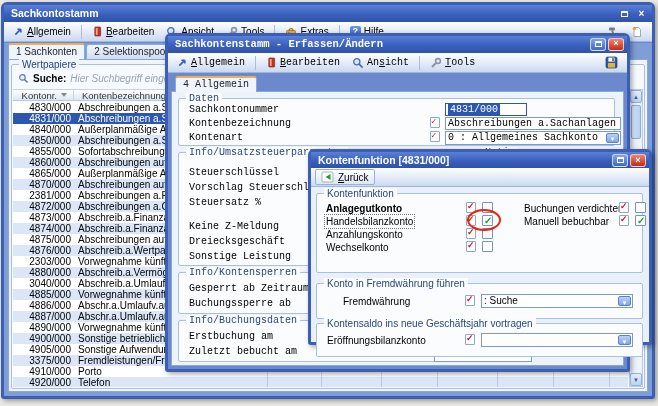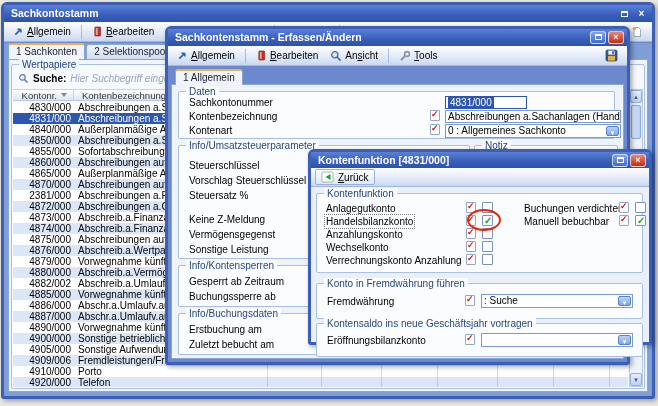--- a/index.html
+++ b/index.html
@@ -248,29 +248,29 @@
             </div>
             <div class="trow">
               <span class="c-nr">4875/000</span>
               <span class="c-name">Abschreibungen auf Wertpapiere</span>
             </div>
             <div class="trow alt">
               <span class="c-nr">4876/000</span>
               <span class="c-name">Abschreib.a.Wertpap.d.Umlaufve</span>
             </div>
             <div class="trow">
-              <span class="c-nr">4879/000</span>
+              <span class="c-nr">2303/000</span>
               <span class="c-name">Vorwegnahme künftiger Wertschw</span>
             </div>
             <div class="trow alt">
               <span class="c-nr">4880/000</span>
               <span class="c-name">Abschreib.a.Vermögensgegenst.d</span>
             </div>
             <div class="trow">
-              <span class="c-nr">4882/002</span>
+              <span class="c-nr">3040/000</span>
               <span class="c-name">Abschreib.a.Umlaufv.steuerrechtl</span>
             </div>
             <div class="trow alt">
               <span class="c-nr">4885/000</span>
               <span class="c-name">Vorwegnahme künft.Wertschwank</span>
             </div>
             <div class="trow">
               <span class="c-nr">4886/000</span>
               <span class="c-name">Abschr.a.Umlaufv.außer Vorräten</span>
             </div>
@@ -284,21 +284,21 @@
             </div>
             <div class="trow alt">
               <span class="c-nr">4900/000</span>
               <span class="c-name">Sonstige betriebliche Aufwendung</span>
             </div>
             <div class="trow">
               <span class="c-nr">4905/000</span>
               <span class="c-name">Sonstige Aufwendungen betrieblic</span>
             </div>
             <div class="trow alt">
-              <span class="c-nr">4909/006</span>
+              <span class="c-nr">3375/000</span>
               <span class="c-name">Fremdleistungen/Fremdarbeiten</span>
             </div>
             <div class="trow">
               <span class="c-nr">4910/000</span>
               <span class="c-name">Porto</span>
             </div>
             <div class="trow alt">
               <span class="c-nr">4920/000</span>
               <span class="c-name">Telefon</span>
             </div>
@@ -314,21 +314,21 @@
         <div class="sbar" style="top:24px; bottom:1px; right:1px;">
           <div class="sbtn" style="top:0;">▲</div>
           <div class="sthumb"></div>
           <div class="sbtn" style="bottom:0;">▼</div>
         </div>
       </div>
     </div>
   </div>
 </div>
 
-<div class="win" style="left:165px; top:26px; width:465px; height:339px; z-index:2;">
+<div class="win" style="left:165px; top:33px; width:465px; height:339px; z-index:2;font-family:Liberation Mono, monospace;">
   <div class="titlebar">
     <span class="cap">Sachkontenstamm - Erfassen/Ändern</span>
     <span class="tbtns">
       <span class="wbtn"><span class="rsq"></span></span>
       <span class="wbtn close">×</span>
     </span>
   </div>
   <div class="tbar" style="top:17px;">
     <span class="mitem">
       <svg class="ic" width="11" height="11" viewBox="0 0 12 12">
@@ -364,21 +364,21 @@
       <svg class="ic" width="13" height="13" viewBox="0 0 13 13">
           <rect x="1" y="1" width="11" height="11" rx="1.5" fill="#33599f" stroke="#1d3a70" stroke-width=".7"></rect>
           <rect x="3.4" y="1.6" width="6.2" height="4" fill="#fff"></rect>
           <rect x="7.2" y="2.1" width="1.6" height="3" fill="#33599f"></rect>
           <rect x="3" y="7" width="7" height="4.6" fill="#e4b23c"></rect>
         </svg>
     </span>
   </div>
 
   <div class="abs" style="left:0; top:37px; right:0; bottom:0; background:#6b89cc;">
-    <span class="tab active abs" style="left:7px; top:4px; z-index:2;">1 Allgemein</span>
+    <span class="tab active abs" style="left:7px; top:4px; z-index:2;">4 Allgemein</span>
     <div class="panel abs" style="left:3px; top:18px; right:3px; bottom:3px; background:#eef3fa;">
 
       <div class="group" style="left:6px; top:6px; width:437px; height:48px;">
         <span class="glabel">Daten</span>
         <span class="flabel" style="left:10px; top:5px;">Sachkontonummer</span>
         <span class="field" style="left:266px; top:4px; width:82px; border-color:#2c56b0;"><span class="selval">4831/000</span></span>
         <span class="flabel" style="left:10px; top:19px;">Kontenbezeichnung</span>
         <span class="note-icon" style="position:absolute; left:251px; top:18px;"></span>
         <span class="field" style="left:266px; top:18px; width:176px;">Abschreibungen a.Sachanlagen (Handelsbilanz)</span>
         <span class="flabel" style="left:10px; top:33px;">Kontenart</span>
@@ -394,21 +394,21 @@
       <div class="group" style="left:6px; top:60px; width:292px; height:114px;">
         <span class="glabel">Info/Umsatzsteuerparameter</span>
         <span class="flabel" style="left:10px; top:14px;">Steuerschlüssel</span>
           <span class="mini-sq" style="left:282px; top:17px;"></span>
         <span class="flabel" style="left:10px; top:29px;">Vorschlag Steuerschlüssel</span>
           <span class="mini-sq" style="left:282px; top:32px;"></span>
         <span class="flabel" style="left:10px; top:44px;">Steuersatz %</span>
           <span class="mini-sq" style="left:282px; top:47px;"></span>
         <span class="flabel" style="left:10px; top:68px;">Keine Z-Meldung</span>
           <span class="mini-sq" style="left:282px; top:71px;"></span>
-        <span class="flabel" style="left:10px; top:83px;">Vermögensgegenst</span>
+        <span class="flabel" style="left:10px; top:83px;">Dreiecksgeschäft</span>
           <span class="mini-sq" style="left:282px; top:86px;"></span>
         <span class="flabel" style="left:10px; top:98px;">Sonstige Leistung</span>
           <span class="mini-sq" style="left:282px; top:101px;"></span>
       </div>
 
       <div class="group" style="left:6px; top:180px; width:292px; height:42px;">
         <span class="glabel">Info/Kontensperren</span>
         <span class="flabel" style="left:10px; top:10px;">Gesperrt ab Zeitraum</span>
           <span class="mini-sq" style="left:282px; top:13px;"></span>
         <span class="flabel" style="left:10px; top:25px;">Buchungssperre ab</span>
@@ -445,41 +445,36 @@
       <span><u>Z</u>urück</span>
     </span>
   </div>
 
   <div class="abs" style="left:0; top:35px; right:0; bottom:0; background:#e9f0fa;">
 
     <div class="group" style="left:5px; top:6px; width:327px; height:80px;">
       <span class="glabel">Kontenfunktion</span>
       <div class="abs" style="left:0; top:8px; width:198px;" id="kf-left">
           <div class="kf-row">
-            <span class="kf-lbl" style="left: 9px;">Anlagegutkonto</span>
+            <span class="kf-lbl" style="left: 9px; font-weight: bold;">Anlagegutkonto</span>
             <span class="note-icon" style="position: absolute; top: 0px; left: 149px;"></span>
             <span class="cb" style="position: absolute; top: 0px; left: 165px;"></span>
           </div>
           <div class="kf-row">
             <span class="kf-lbl focusbox" style="left: 9px;">Handelsbilanzkonto</span>
             <span class="note-icon" style="position: absolute; top: 0px; left: 149px;"></span>
             <span class="cb checked" style="position: absolute; top: 0px; left: 165px;"></span>
           </div>
           <div class="kf-row">
             <span class="kf-lbl" style="left: 9px;">Anzahlungskonto</span>
             <span class="note-icon" style="position: absolute; top: 0px; left: 149px;"></span>
             <span class="cb" style="position: absolute; top: 0px; left: 165px;"></span>
           </div>
           <div class="kf-row">
             <span class="kf-lbl" style="left: 9px;">Wechselkonto</span>
-            <span class="note-icon" style="position: absolute; top: 0px; left: 149px;"></span>
-            <span class="cb" style="position: absolute; top: 0px; left: 165px;"></span>
-          </div>
-          <div class="kf-row">
-            <span class="kf-lbl" style="left: 9px;">Verrechnungskonto Anzahlung</span>
             <span class="note-icon" style="position: absolute; top: 0px; left: 149px;"></span>
             <span class="cb" style="position: absolute; top: 0px; left: 165px;"></span>
           </div>
         </div>
       <div class="abs" style="left:198px; top:8px; width:128px;" id="kf-right">
           <div class="kf-row">
             <span class="kf-lbl" style="left: 9px;">Buchungen verdichten</span>
             <span class="note-icon" style="position: absolute; top: 0px; left: 104px;"></span>
             <span class="cb" style="position: absolute; top: 0px; left: 120px;"></span>
           </div>
@@ -487,21 +482,21 @@
             <span class="kf-lbl" style="left: 9px;">Manuell bebuchbar</span>
             <span class="note-icon" style="position: absolute; top: 0px; left: 104px;"></span>
             <span class="cb checked" style="position: absolute; top: 0px; left: 120px;"></span>
           </div>
         </div>
       <div class="annot" style="left:150px; top:15px; width:34px; height:22px;"></div>
     </div>
 
     <div class="group" style="left:5px; top:96px; width:327px; height:36px;">
       <span class="glabel">Konto in Fremdwährung führen</span>
-      <span class="flabel" style="left:10px; top:12px;">Fremdwährung</span>
+      <span class="flabel" style="left:26px; top:12px;">Fremdwährung</span>
       <span class="note-icon" style="position:absolute; left:148px; top:11px;"></span>
       <span class="field combo" style="left:164px; top:10px; width:152px;"><span>: Suche</span><span class="ddbtn"></span></span>
     </div>
 
     <div class="group" style="left:5px; top:136px; width:327px; height:34px;">
       <span class="glabel">Kontensaldo ins neue Geschäftsjahr vortragen</span>
       <span class="flabel" style="left:10px; top:11px;">Eröffnungsbilanzkonto</span>
       <span class="note-icon" style="position:absolute; left:148px; top:10px;"></span>
       <span class="field combo" style="left:164px; top:9px; width:152px;"><span></span><span class="ddbtn"></span></span>
     </div>

